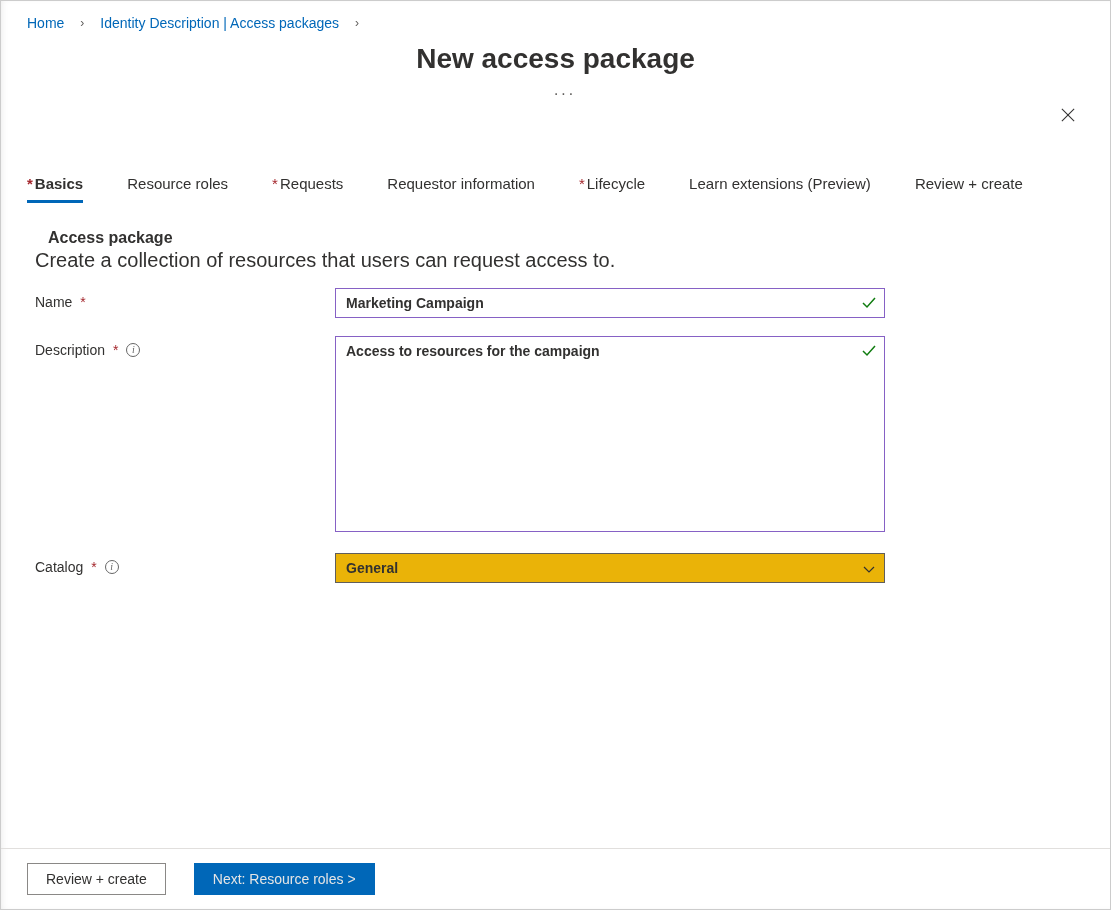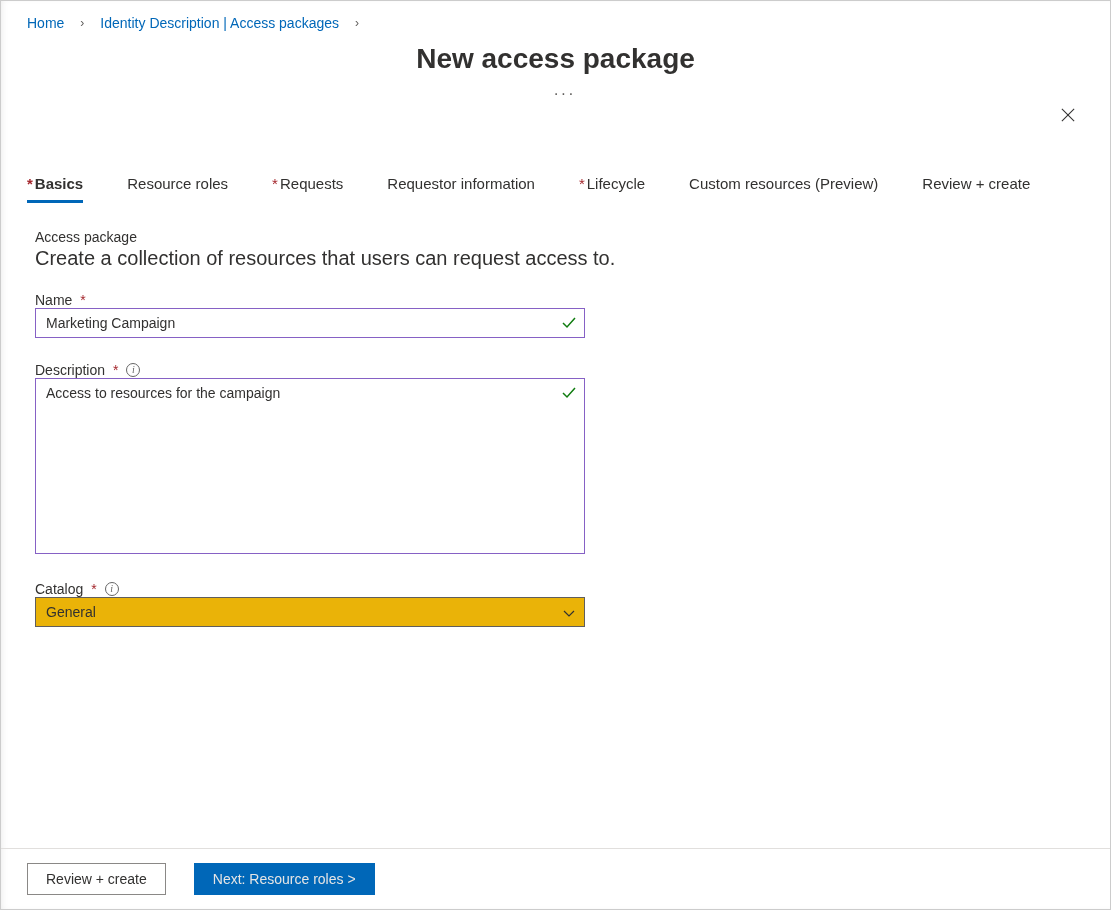--- a/index.html
+++ b/index.html
@@ -83,35 +83,34 @@
     border-bottom: 3px solid #0067b8;
   }
   .req-star {
     color: #a4262c;
     margin-right: 2px;
   }
   .section {
     padding: 18px 34px 0 34px;
   }
   .section-title {
-    font-size: 14px;
-    font-weight: 400;
-    margin: 8px 0 2px 0;
+    font-size: 16px;
+    font-weight: 700;
+    margin: 8px 0 2px 13px;
     color: #323130;
   }
   .section-desc {
     font-size: 20px;
     color: #323130;
     margin-bottom: 16px;
   }
   .form-row {
     display: flex;
     align-items: flex-start;
     margin-bottom: 18px;
-    flex-direction: column;
   }
   .form-label {
     width: 300px;
     padding-top: 6px;
     font-size: 14px;
     display: flex;
     align-items: center;
     gap: 6px;
   }
   .form-label .req-star { margin-left: 2px; }
@@ -134,23 +133,24 @@
   }
   .form-input, .form-textarea, .form-select {
     width: 100%;
     border: 1px solid #8661c5;
     padding: 6px 32px 6px 10px;
     font-size: 14px;
     font-family: inherit;
     color: #323130;
     outline: none;
     background: #fff;
+    font-weight: bold;
   }
   .form-textarea {
-    height: 176px;
+    height: 196px;
     resize: none;
   }
   .form-select {
     border: 1px solid #605e5c;
     appearance: none;
     -webkit-appearance: none;
     background: #eab308;
     cursor: pointer;
   }
   .check-icon {
@@ -226,21 +226,21 @@
       </svg>
     </div>
   </div>
 
   <div class="tabs">
     <div class="tab active"><span class="req-star">*</span><span>Basics</span></div>
     <div class="tab"><span>Resource roles</span></div>
     <div class="tab"><span class="req-star">*</span><span>Requests</span></div>
     <div class="tab"><span>Requestor information</span></div>
     <div class="tab"><span class="req-star">*</span><span>Lifecycle</span></div>
-    <div class="tab"><span>Custom resources (Preview)</span></div>
+    <div class="tab"><span>Learn extensions (Preview)</span></div>
     <div class="tab"><span>Review + create</span></div>
   </div>
 
   <div class="section">
     <h2 class="section-title">Access package</h2>
     <div class="section-desc">Create a collection of resources that users can request access to.</div>
 
     <div class="form-row">
       <div class="form-label">
         <span>Name</span>

